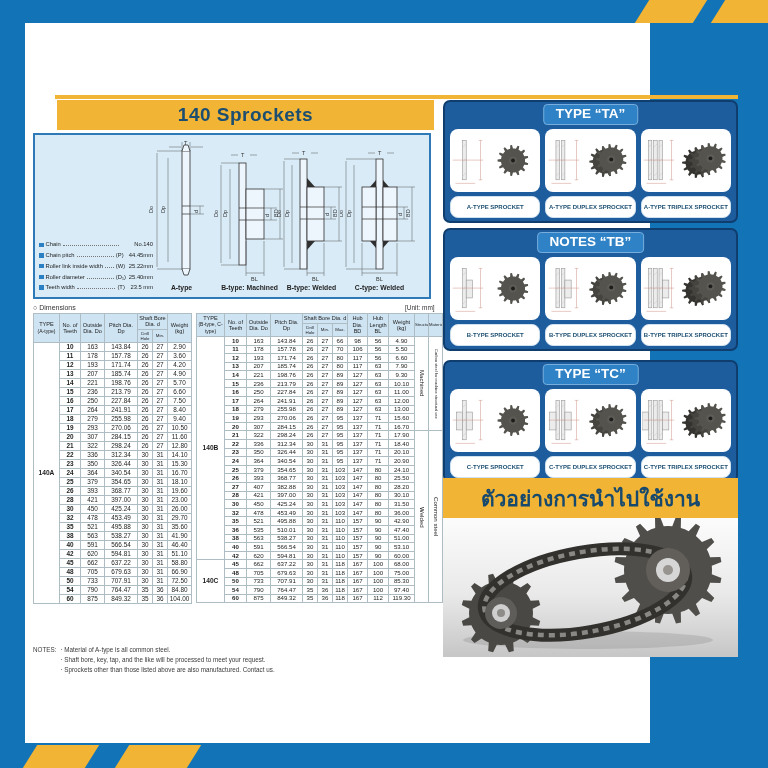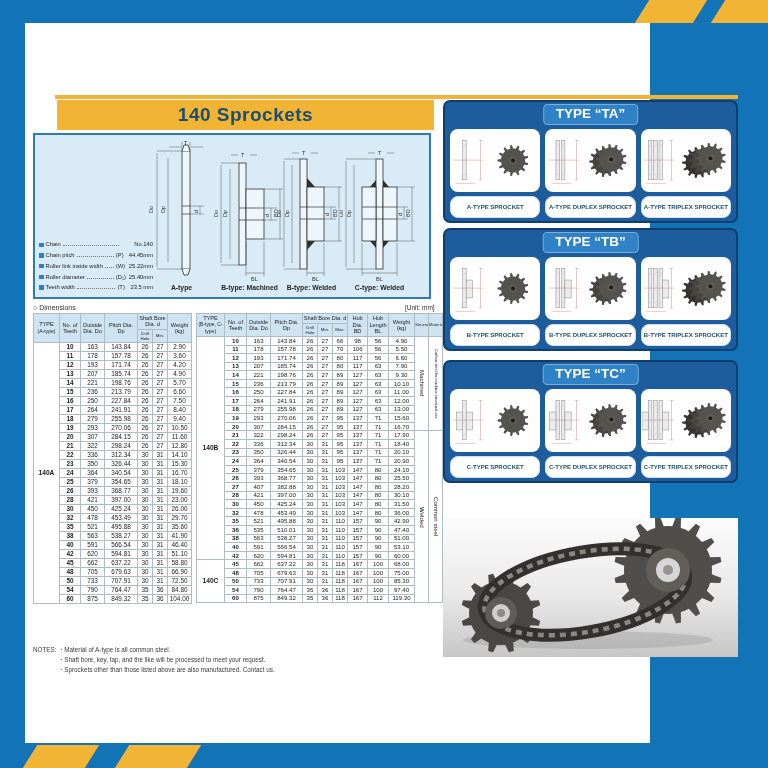--- a/index.html
+++ b/index.html
@@ -998,21 +998,21 @@
             </svg>
           </div>
         </div>
         <div class="pills">
           <div class="pill">A-TYPE SPROCKET</div>
           <div class="pill">A-TYPE DUPLEX SPROCKET</div>
           <div class="pill">A-TYPE TRIPLEX SPROCKET</div>
         </div>
       </section>
       <section class="type-panel tp-1">
-        <div class="badge">TYPE “TB”</div>
+        <div class="badge">NOTES “TB”</div>
         <div class="cards">
           <div class="card">
             <svg class="tech-draw" width="34" height="56" viewBox="0 0 38 58">
               <line class="rd" x1="33" y1="6" x2="33" y2="50"></line>
               <line class="rd" x1="31" y1="6" x2="35" y2="6"></line>
               <line class="rd" x1="31" y1="50" x2="35" y2="50"></line>
               <line class="rd" x1="5" y1="54" x2="27" y2="54"></line>
               <rect class="plate" x="13" y="6" width="4" height="44"></rect>
               <line class="hatch" x1="13" y1="14" x2="17" y2="10"></line>
               <line class="hatch" x1="13" y1="30" x2="17" y2="26"></line>
@@ -1166,20 +1166,21 @@
           </div>
         </div>
         <div class="pills">
           <div class="pill">C-TYPE SPROCKET</div>
           <div class="pill">C-TYPE DUPLEX SPROCKET</div>
           <div class="pill">C-TYPE TRIPLEX SPROCKET</div>
         </div>
       </section>
     </div>
 
+  <div class="thai-banner">ตัวอย่างการนำไปใช้งาน</div>
   <div class="photo">
     <svg id="photo-svg" width="295" height="139" viewBox="0 0 295 139">
         <ellipse cx="145" cy="122" rx="125" ry="9" fill="rgba(0,0,0,0.10)"></ellipse>
         <path d="M90.0,95.0L89.7,99.2L97.2,102.9L95.9,107.8L87.6,107.2L85.7,111.0L83.4,114.5L88.0,121.5L84.5,125.0L77.5,120.4L74.0,122.7L70.2,124.6L70.8,132.9L65.9,134.2L62.2,126.7L58.0,127.0L53.8,126.7L50.1,134.2L45.2,132.9L45.8,124.6L42.0,122.7L38.5,120.4L31.5,125.0L28.0,121.5L32.6,114.5L30.3,111.0L28.4,107.2L20.1,107.8L18.8,102.9L26.3,99.2L26.0,95.0L26.3,90.8L18.8,87.1L20.1,82.2L28.4,82.8L30.3,79.0L32.6,75.5L28.0,68.5L31.5,65.0L38.5,69.6L42.0,67.3L45.8,65.4L45.2,57.1L50.1,55.8L53.8,63.3L58.0,63.0L62.2,63.3L65.9,55.8L70.8,57.1L70.2,65.4L74.0,67.3L77.5,69.6L84.5,65.0L88.0,68.5L83.4,75.5L85.7,79.0L87.6,82.8L95.9,82.2L97.2,87.1L89.7,90.8Z" fill="#4a4844"></path>
         <path d="M269.0,52.0L268.8,56.3L278.4,60.0L277.4,65.0L267.1,64.8L265.7,68.8L263.8,72.7L271.3,79.9L268.4,84.1L259.0,79.9L256.1,83.1L252.9,86.0L257.1,95.4L252.9,98.3L245.7,90.8L241.8,92.7L237.8,94.1L238.0,104.4L233.0,105.4L229.3,95.8L225.0,96.0L220.7,95.8L217.0,105.4L212.0,104.4L212.2,94.1L208.2,92.7L204.3,90.8L197.1,98.3L192.9,95.4L197.1,86.0L193.9,83.1L191.0,79.9L181.6,84.1L178.7,79.9L186.2,72.7L184.3,68.8L182.9,64.8L172.6,65.0L171.6,60.0L181.2,56.3L181.0,52.0L181.2,47.7L171.6,44.0L172.6,39.0L182.9,39.2L184.3,35.2L186.2,31.3L178.7,24.1L181.6,19.9L191.0,24.1L193.9,20.9L197.1,18.0L192.9,8.6L197.1,5.7L204.3,13.2L208.2,11.3L212.2,9.9L212.0,-0.4L217.0,-1.4L220.7,8.2L225.0,8.0L229.3,8.2L233.0,-1.4L238.0,-0.4L237.8,9.9L241.8,11.3L245.7,13.2L252.9,5.7L257.1,8.6L252.9,18.0L256.1,20.9L259.0,24.1L268.4,19.9L271.3,24.1L263.8,31.3L265.7,35.2L267.1,39.2L277.4,39.0L278.4,44.0L268.8,47.7Z" fill="#504e4a"></path>
         <ellipse cx="142" cy="74" rx="102" ry="40" fill="none" stroke="#33312e" stroke-width="13" transform="rotate(-10 142 74)"></ellipse>
         <ellipse cx="142" cy="74" rx="102" ry="40" fill="none" stroke="#8a8884" stroke-width="4.5" stroke-dasharray="6 5" transform="rotate(-10 142 74)"></ellipse>
         <circle cx="58" cy="95" r="16" fill="#5f5d59"></circle>
         <circle cx="58" cy="95" r="9" fill="#cfcfcf"></circle>
         <circle cx="58" cy="95" r="4" fill="#8e8c88"></circle>

